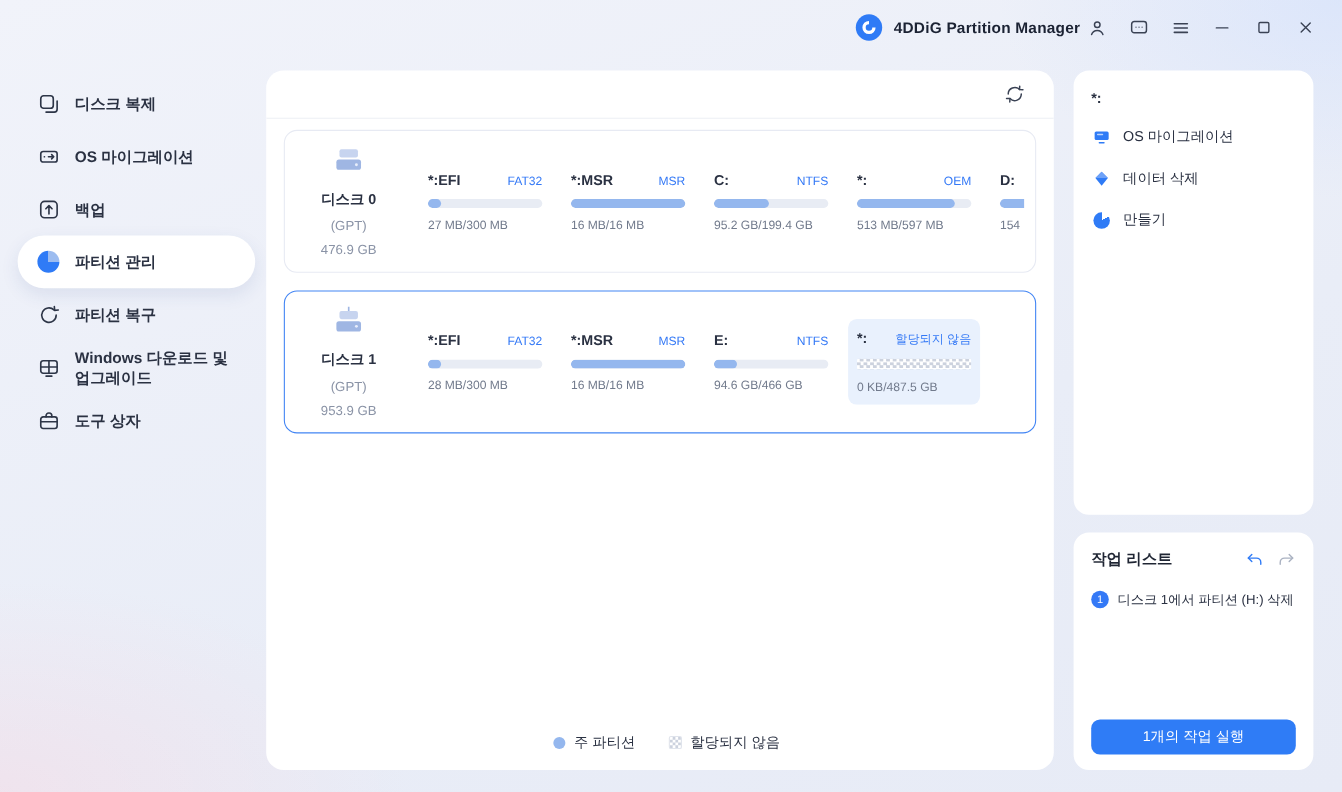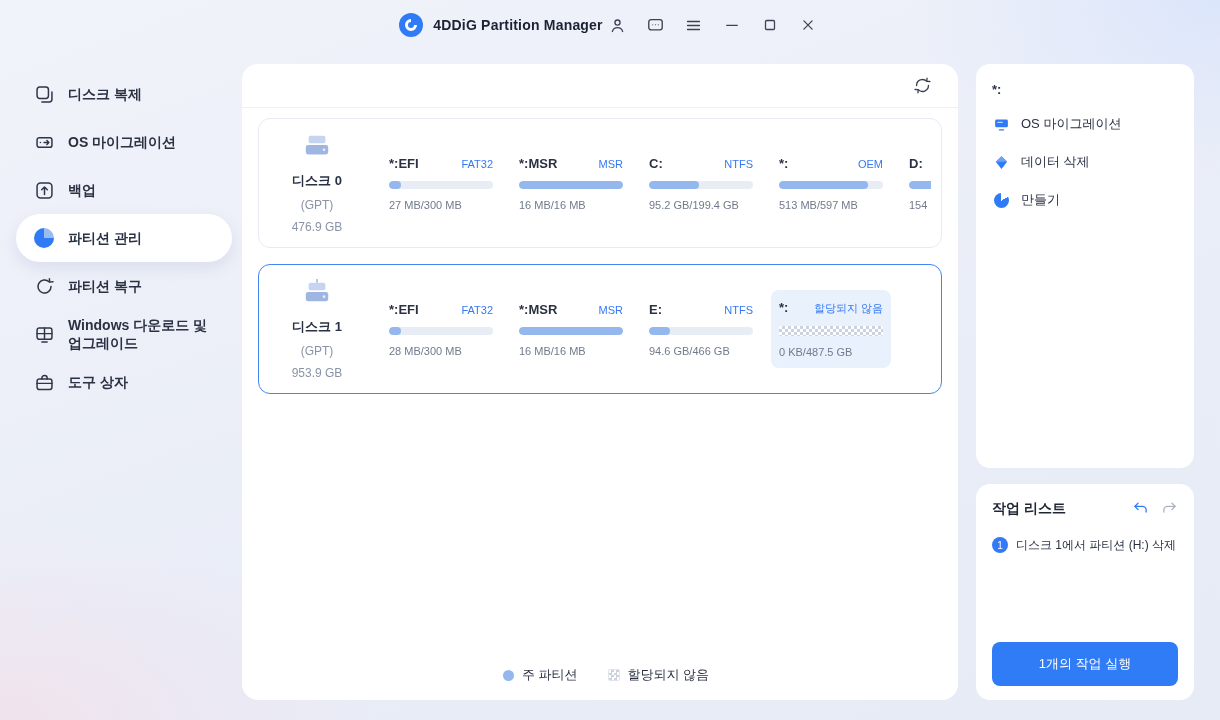--- a/index.html
+++ b/index.html
@@ -8,21 +8,21 @@
     font-family:"Liberation Sans","DejaVu Sans",sans-serif;
     background:
       radial-gradient(620px 320px at 0% 100%, rgba(255,205,215,.30), transparent 60%),
       radial-gradient(520px 300px at 100% 0%, rgba(190,212,255,.35), transparent 60%),
       linear-gradient(160deg,#f1f3fa 0%,#e9edf7 60%,#e7ebf6 100%);
     overflow:hidden; color:#262c3a;
   }
   svg { display:block; }
 
   
-  .titlebar { height:50px; display:flex; align-items:center; justify-content:center; padding:0 18px 0 20px; }
+  .titlebar { height:50px; display:flex; align-items:center; justify-content:flex-end; padding:0 18px 0 20px; }
   .title-left { display:flex; align-items:center; gap:10px; }
   .logo { width:24px; height:24px; border-radius:50%; background:#2f7bf6; display:flex; align-items:center; justify-content:center; }
   .app-title { font-size:14px; font-weight:bold; color:#1b2233; letter-spacing:.2px; }
   .title-right { display:flex; align-items:center; gap:8px; }
   .tb-icon { width:30px; height:30px; display:flex; align-items:center; justify-content:center; border-radius:6px; color:#3a4254; cursor:pointer; }
 
   
   .content { display:flex; height:670px; padding:14px 26px 20px 16px; gap:10px; }
 
   
@@ -59,27 +59,27 @@
 
   
   .right-col { width:218px; flex-shrink:0; display:flex; flex-direction:column; gap:16px; margin-left:4px; }
   .context-card { background:#ffffff; border-radius:14px; height:404px; padding:18px 16px; }
   .ctx-title { font-size:13px; color:#2a3142; font-weight:bold; margin-bottom:18px; }
   .ctx-item { display:flex; align-items:center; gap:11px; font-size:13px; color:#2a3142; margin-bottom:20px; cursor:pointer; }
   .ctx-ico { width:18px; height:18px; flex-shrink:0; display:flex; align-items:center; justify-content:center; }
   .create-pie { width:15px; height:15px; border-radius:50%; background:conic-gradient(transparent 0 60deg, #2f7bf6 60deg 360deg); }
 
   .task-card { background:#ffffff; border-radius:14px; flex:1; padding:16px 16px 14px 16px; display:flex; flex-direction:column; }
-  .task-head { display:flex; align-items:flex-start; justify-content:space-between; }
+  .task-head { display:flex; align-items:flex-end; justify-content:space-between; }
   .task-title { font-size:14px; font-weight:bold; color:#1f2533; }
   .task-head-icons { display:flex; gap:12px; align-items:center; }
   .hist-icon { cursor:pointer; }
   .task-item { margin-top:18px; display:flex; gap:8px; font-size:12px; color:#2a3142; line-height:1.5; }
   .task-num { width:16px; height:16px; border-radius:50%; background:#3479f6; color:#fff; font-size:10px; display:flex; align-items:center; justify-content:center; flex-shrink:0; margin-top:1px; }
-  .exec-btn { margin-top:auto; height:44px; width:100%; background:#2f7cf6; color:#ffffff; border:none; border-radius:8px; font-size:13px; font-family:inherit; cursor:pointer; }
+  .exec-btn { margin-top:auto; height:32px; width:100%; background:#2f7cf6; color:#ffffff; border:none; border-radius:8px; font-size:13px; font-family:inherit; cursor:pointer; }
 </style>
 </head>
 <body>
 
 <header class="titlebar">
   <div class="title-left">
     <span class="logo">
       <svg width="14" height="14" viewBox="0 0 14 14">
           <path d="M7 1a6 6 0 1 0 6 6h-3a3 3 0 1 1-3-3z" fill="#fff"></path>
         </svg>

